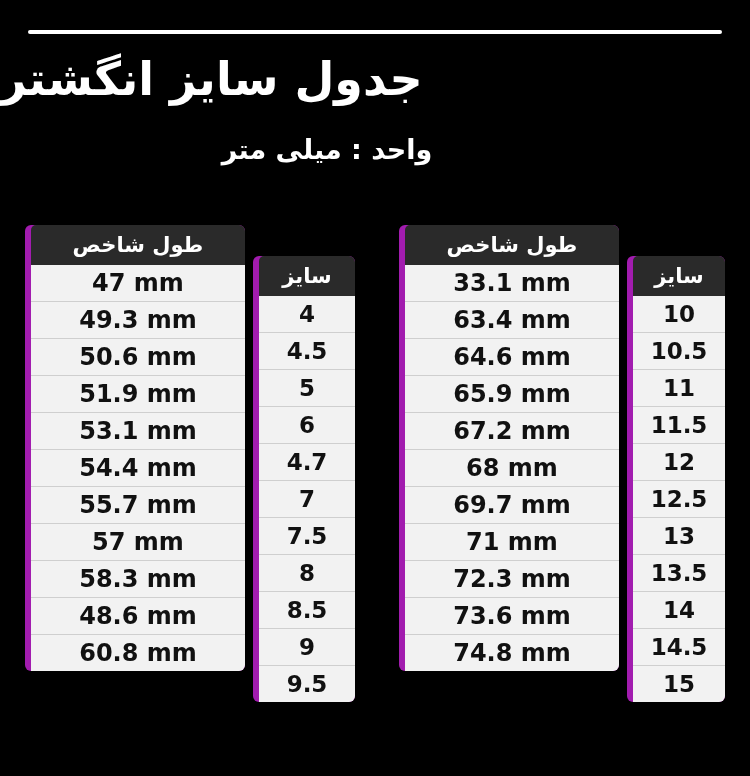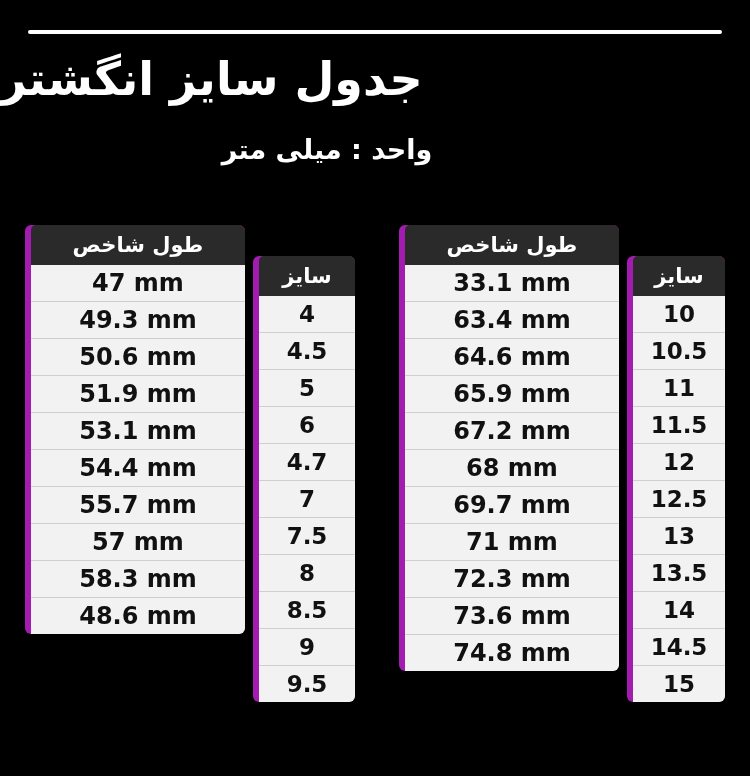--- a/index.html
+++ b/index.html
@@ -181,20 +181,21 @@
         <div class="cell">47 mm</div>
         <div class="cell">49.3 mm</div>
         <div class="cell">50.6 mm</div>
         <div class="cell">51.9 mm</div>
         <div class="cell">53.1 mm</div>
         <div class="cell">54.4 mm</div>
         <div class="cell">55.7 mm</div>
         <div class="cell">57 mm</div>
         <div class="cell">58.3 mm</div>
         <div class="cell">48.6 mm</div>
+        <div class="cell">60.8 mm</div>
       </div>
     </div>
 
     <div class="table-block left">
       <div class="col size">
         <div class="hdr">سایز</div>
         <div class="cell">10</div>
         <div class="cell">10.5</div>
         <div class="cell">11</div>
         <div class="cell">11.5</div>

